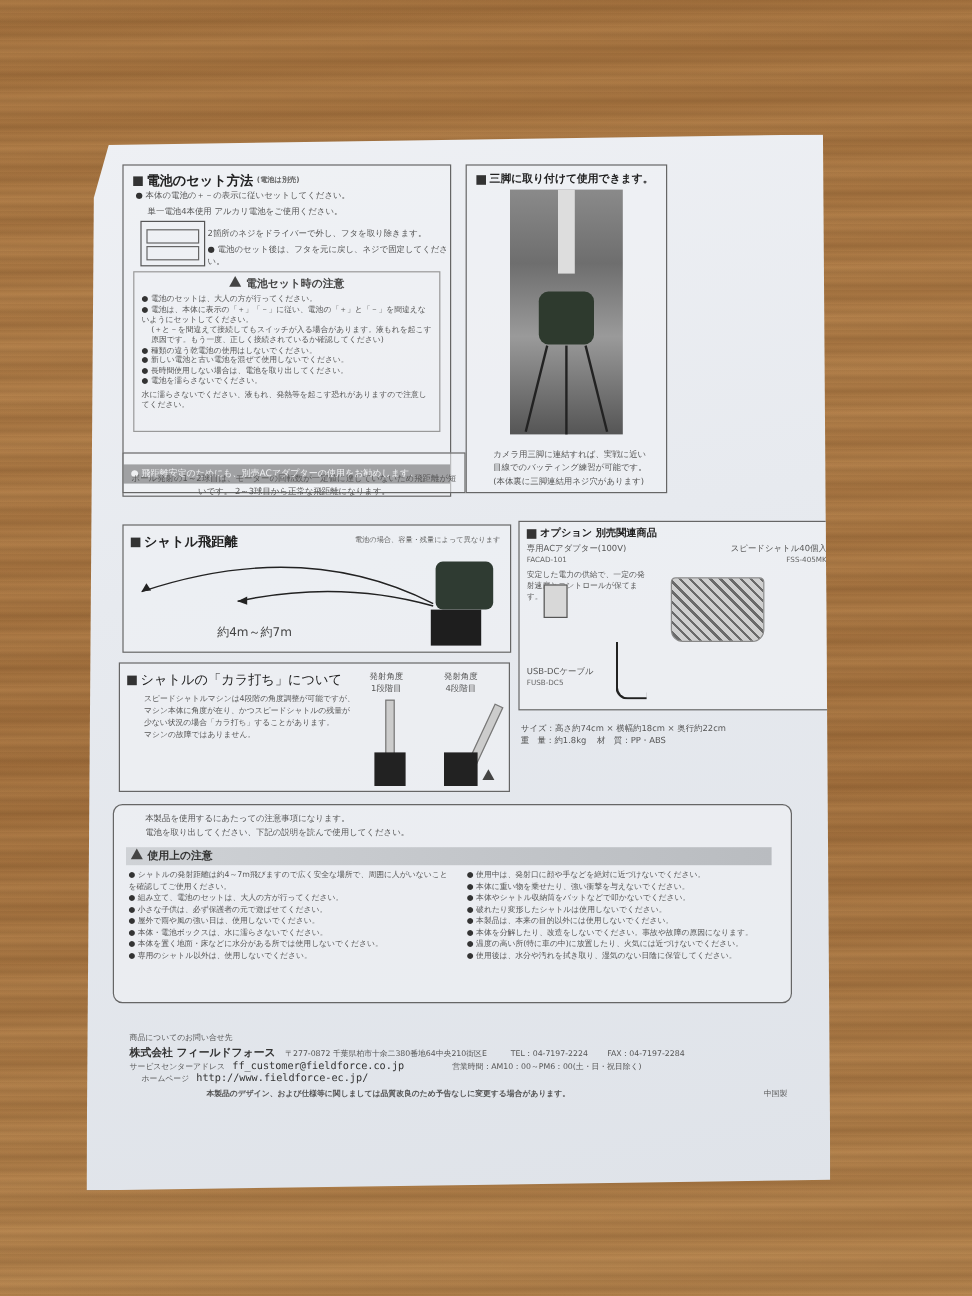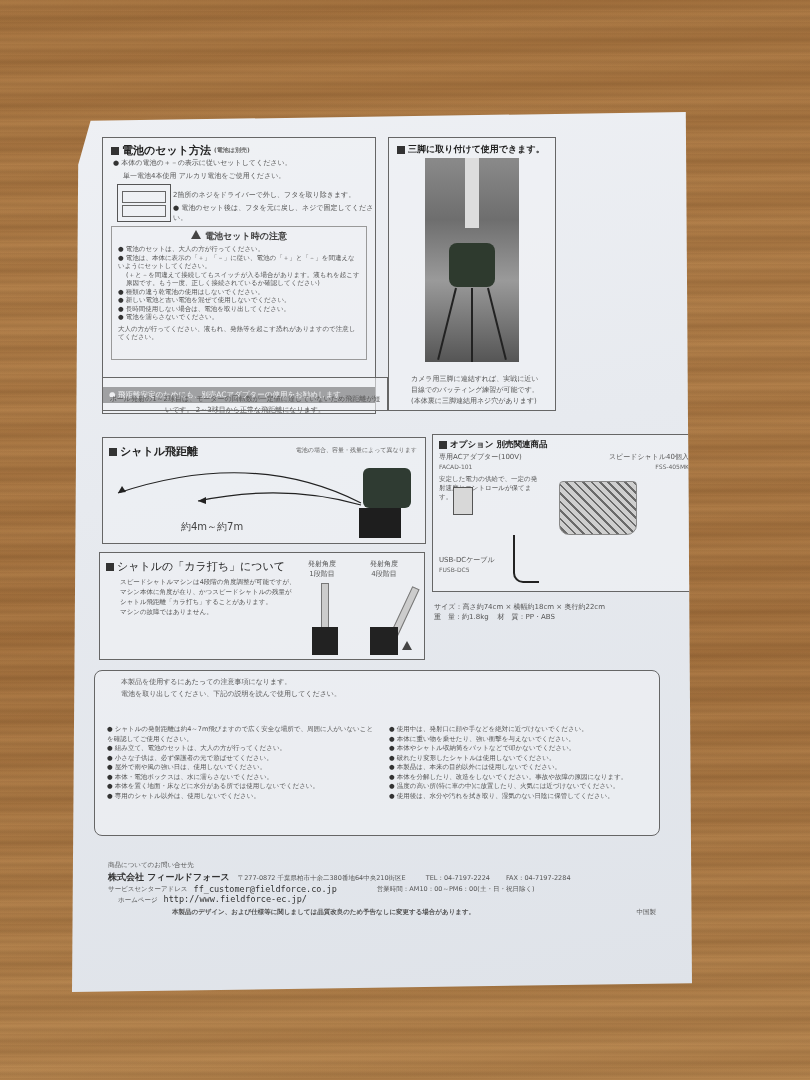--- a/index.html
+++ b/index.html
@@ -52,21 +52,21 @@
         <span class="warn"></span><span>電池セット時の注意</span>
       </div>
       <div style="padding:2px 6px;">
         <div class="t b" style="font-size:6.5px;line-height:8.5px;">電池のセットは、大人の方が行ってください。</div>
         <div class="t b" style="font-size:6.5px;line-height:8.5px;">電池は、本体に表示の「＋」「－」に従い、電池の「＋」と「－」を間違えないようにセットしてください。</div>
         <div class="t" style="font-size:6.5px;line-height:8.5px;padding-left:8px;">(＋と－を間違えて接続してもスイッチが入る場合があります。液もれを起こす原因です。もう一度、正しく接続されているか確認してください)</div>
         <div class="t b" style="font-size:6.5px;line-height:8.5px;">種類の違う乾電池の使用はしないでください。</div>
         <div class="t b" style="font-size:6.5px;line-height:8.5px;">新しい電池と古い電池を混ぜて使用しないでください。</div>
         <div class="t b" style="font-size:6.5px;line-height:8.5px;">長時間使用しない場合は、電池を取り出してください。</div>
         <div class="t b" style="font-size:6.5px;line-height:8.5px;">電池を濡らさないでください。</div>
-        <div class="t" style="font-size:6.5px;line-height:8.5px;margin-top:3px;">大人の方が行ってください、液もれ、発熱等を起こす恐れがありますので注意してください。</div>
+        <div class="t" style="font-size:6.5px;line-height:8.5px;margin-top:3px;">水に濡らさないでください、液もれ、発熱等を起こす恐れがありますので注意してください。</div>
       </div>
     </div>
     <div class="dark" style="left:0;top:249px;width:260px;">
       <span>● </span><span>飛距離安定のためにも、別売ACアダプターの使用をお勧めします。</span>
     </div>
   </div>
 
   <div class="box" style="left:30px;top:265px;width:286px;height:30px;padding:16px 6px;box-sizing:border-box;">
     <div class="t" style="font-size:7px;line-height:11px;text-align:center;">ボール発射の1～2球目は、モーターの回転数が一定値に達していないため飛距離が短いです。 2～3球目から正常な飛距離になります。</div>
   </div>
@@ -132,21 +132,21 @@
   </div>
 
   <div class="box" style="left:27px;top:440px;width:324px;height:106px;">
     <div class="h" style="position:absolute;left:6px;top:6px;font-weight:normal;">
       <span class="sq"></span>
       <span>シャトルの「カラ打ち」について</span>
     </div>
     <div style="position:absolute;left:20px;top:24px;">
       <div class="t" style="font-size:6.5px;">スピードシャトルマシンは4段階の角度調整が可能ですが、</div>
       <div class="t" style="font-size:6.5px;">マシン本体に角度が在り、かつスピードシャトルの残量が</div>
-      <div class="t" style="font-size:6.5px;">シャトル飛距離「カラ打ち」することがあります。</div>
+      <div class="t" style="font-size:6.5px;">少ない状況の場合「カラ打ち」することがあります。</div>
       <div class="t" style="font-size:6.5px;">マシンの故障ではありません。</div>
     </div>
     <div style="position:absolute;left:208px;top:6px;text-align:center;">
       <div class="t">発射角度</div>
       <div class="t">1段階目</div>
     </div>
     <div style="position:absolute;left:270px;top:6px;text-align:center;">
       <div class="t">発射角度</div>
       <div class="t">4段階目</div>
     </div>
@@ -157,20 +157,23 @@
     <div class="img" style="left:270px;top:30px;width:40px;height:72px;">
       <div style="position:absolute;left:20px;top:0;width:6px;height:50px;background:#ccc;border:1px solid #777;transform:rotate(25deg);transform-origin:bottom;"></div>
       <div style="position:absolute;left:0;top:44px;width:28px;height:28px;background:#222;"></div>
     </div>
     <div class="warn" style="position:absolute;left:302px;top:88px;"></div>
   </div>
 
   <div class="box" style="left:22px;top:558px;width:564px;height:164px;border-radius:8px;">
     <div class="t" style="position:absolute;left:26px;top:6px;">本製品を使用するにあたっての注意事項になります。</div>
     <div class="t" style="position:absolute;left:26px;top:18px;">電池を取り出してください、下記の説明を読んで使用してください。</div>
+    <div class="bar" style="left:10px;top:35px;width:530px;">
+      <span class="warn"></span><span>使用上の注意</span>
+    </div>
     <div style="position:absolute;left:12px;top:54px;width:270px;">
       <div class="t b" style="font-size:6.5px;line-height:9.5px;">シャトルの発射距離は約4～7m飛びますので広く安全な場所で、周囲に人がいないことを確認してご使用ください。</div>
       <div class="t b" style="font-size:6.5px;line-height:9.5px;">組み立て、電池のセットは、大人の方が行ってください。</div>
       <div class="t b" style="font-size:6.5px;line-height:9.5px;">小さな子供は、必ず保護者の元で遊ばせてください。</div>
       <div class="t b" style="font-size:6.5px;line-height:9.5px;">屋外で雨や風の強い日は、使用しないでください。</div>
       <div class="t b" style="font-size:6.5px;line-height:9.5px;">本体・電池ボックスは、水に濡らさないでください。</div>
       <div class="t b" style="font-size:6.5px;line-height:9.5px;">本体を置く地面・床などに水分がある所では使用しないでください。</div>
       <div class="t b" style="font-size:6.5px;line-height:9.5px;">専用のシャトル以外は、使用しないでください。</div>
     </div>
     <div style="position:absolute;left:294px;top:54px;width:262px;">

